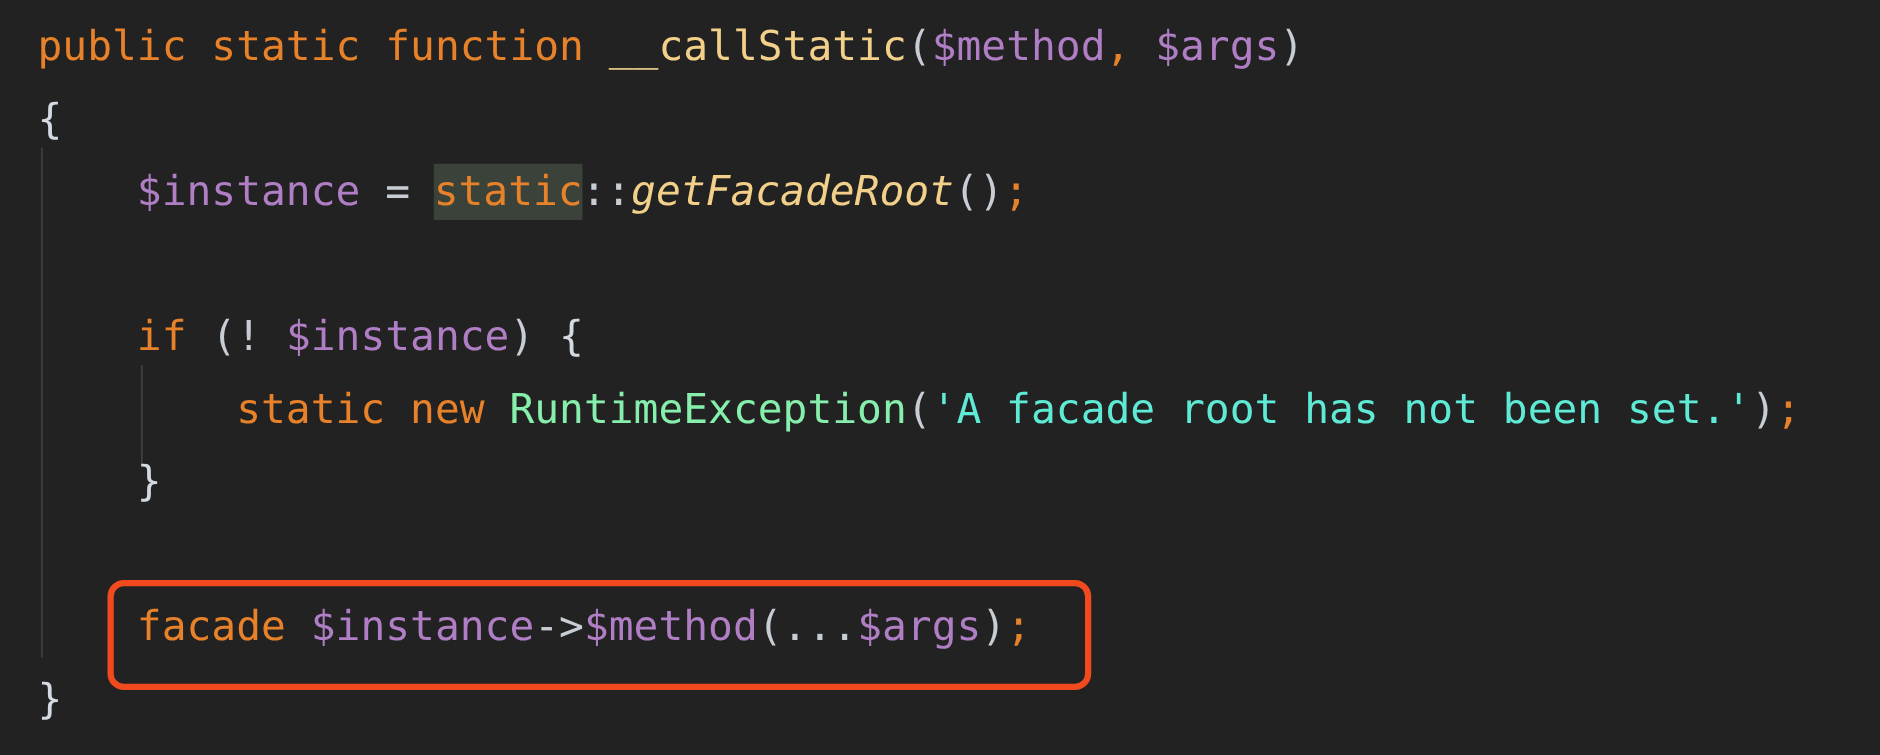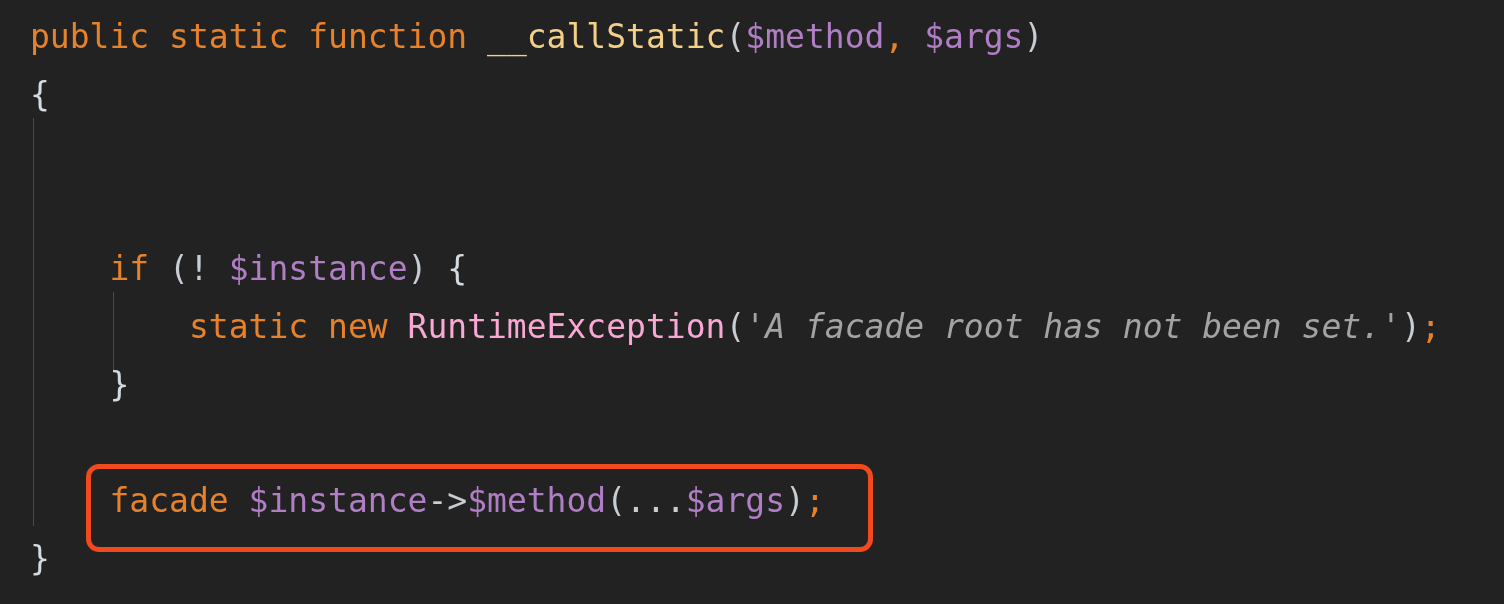--- a/index.html
+++ b/index.html
@@ -45,22 +45,22 @@
   .ln8 { top: 414px; }
   .ln9 { top: 472px; }
   .ln10 { top: 530px; }
 
   
   .tok-keyword   { color: #E8822A; }
   .tok-func      { color: #F2D08A; }
   .tok-static-m  { color: #F2D08A; font-style: italic; }
   .tok-var       { color: #B07EC4; }
   .tok-punct     { color: #C8CDD4; }
-  .tok-class     { color: #f9a8d4; }
-  .tok-string    { color: #a3a3a3; font-style: italic; }
+  .tok-class     { color: #86efac; }
+  .tok-string    { color: #5eead4; }
   .tok-semi      { color: #E8822A; }
   .tok-brace     { color: #D4DAE2; }
   .tok-op        { color: #C8CDD4; }
 
   
   .tok-hl {
     background: #3B4239;
     border-radius: 1px;
     padding: 2px 0 4px 0;
     margin: 0 -1px;
@@ -95,20 +95,21 @@
 
   <div class="code-surface">
 
     <div class="indent-guide guide-1"></div>
     <div class="indent-guide guide-2"></div>
 
     <div class="code-line ln1"><span class="tok-keyword">public</span><span class="tok-punct"> </span><span class="tok-keyword">static</span><span class="tok-punct"> </span><span class="tok-keyword">function</span><span class="tok-punct"> </span><span class="tok-func">__callStatic</span><span class="tok-punct">(</span><span class="tok-var">$method</span><span class="tok-semi">, </span><span class="tok-var">$args</span><span class="tok-punct">)</span></div>
 
     <div class="code-line ln2"><span class="tok-brace">{</span></div>
 
+    <div class="code-line ln3"><span>    </span><span class="tok-var">$instance</span><span class="tok-op"> = </span><span class="tok-keyword tok-hl">static</span><span class="tok-punct">::</span><span class="tok-static-m">getFacadeRoot</span><span class="tok-punct">()</span><span class="tok-semi">;</span></div>
 
     <div class="code-line ln4"></div>
 
     <div class="code-line ln5"><span>    </span><span class="tok-keyword">if</span><span class="tok-punct"> (</span><span class="tok-punct">! </span><span class="tok-var">$instance</span><span class="tok-punct">)</span><span class="tok-brace"> {</span></div>
 
     <div class="code-line ln6"><span>        </span><span class="tok-keyword">static</span><span> </span><span class="tok-keyword">new</span><span> </span><span class="tok-class">RuntimeException</span><span class="tok-punct">(</span><span class="tok-string">'A facade root has not been set.'</span><span class="tok-punct">)</span><span class="tok-semi">;</span></div>
 
     <div class="code-line ln7"><span>    </span><span class="tok-brace">}</span></div>
 
     <div class="code-line ln8"></div>

